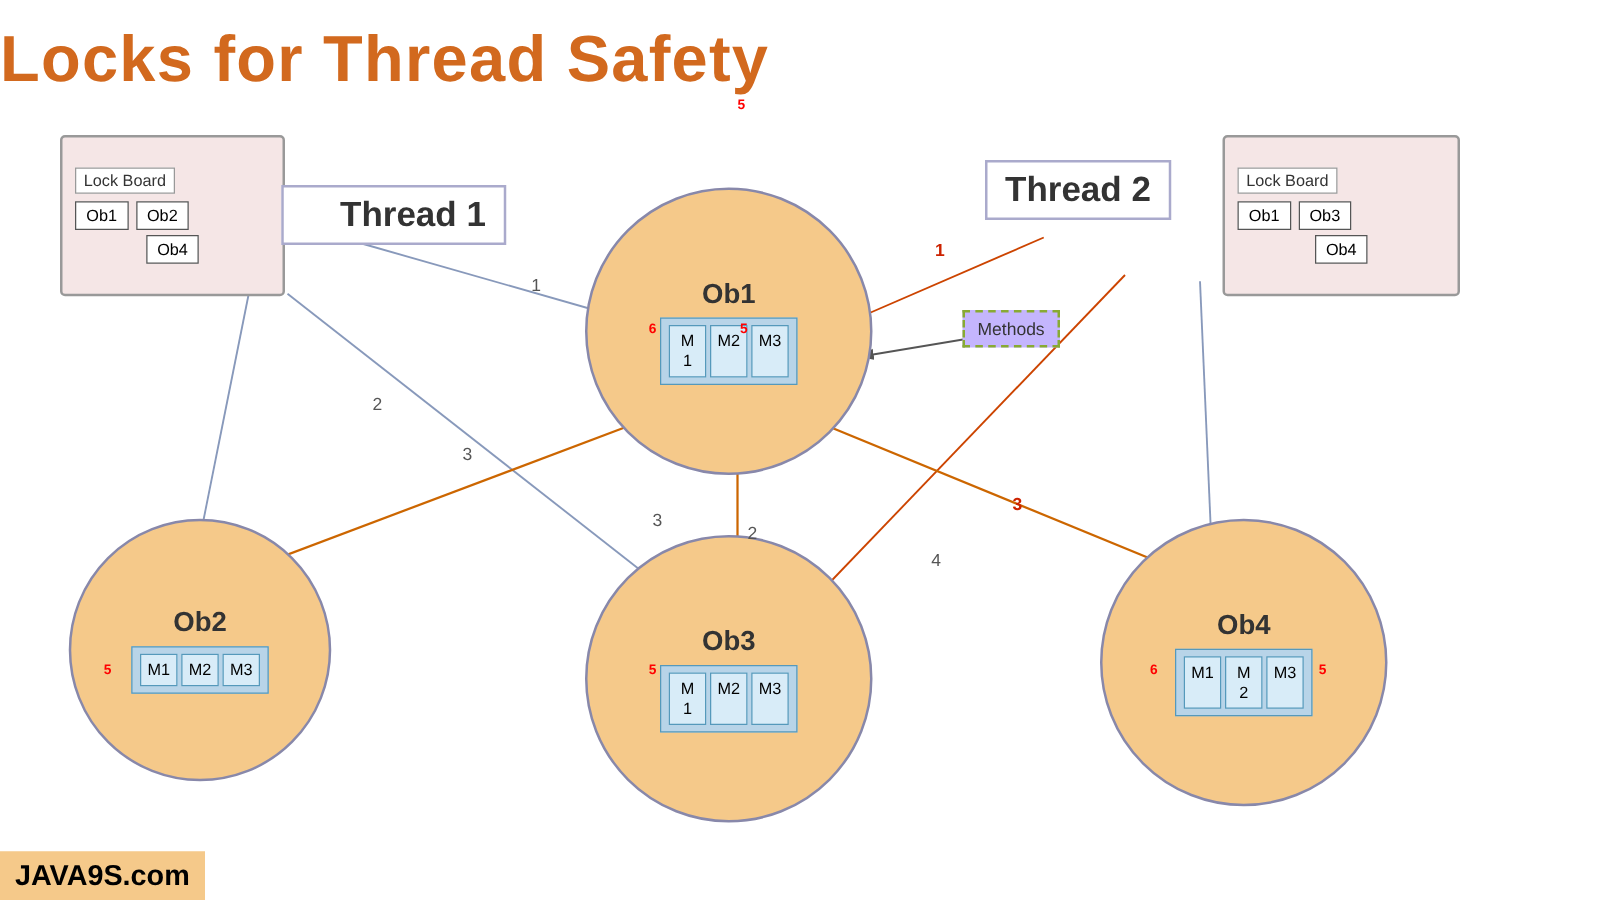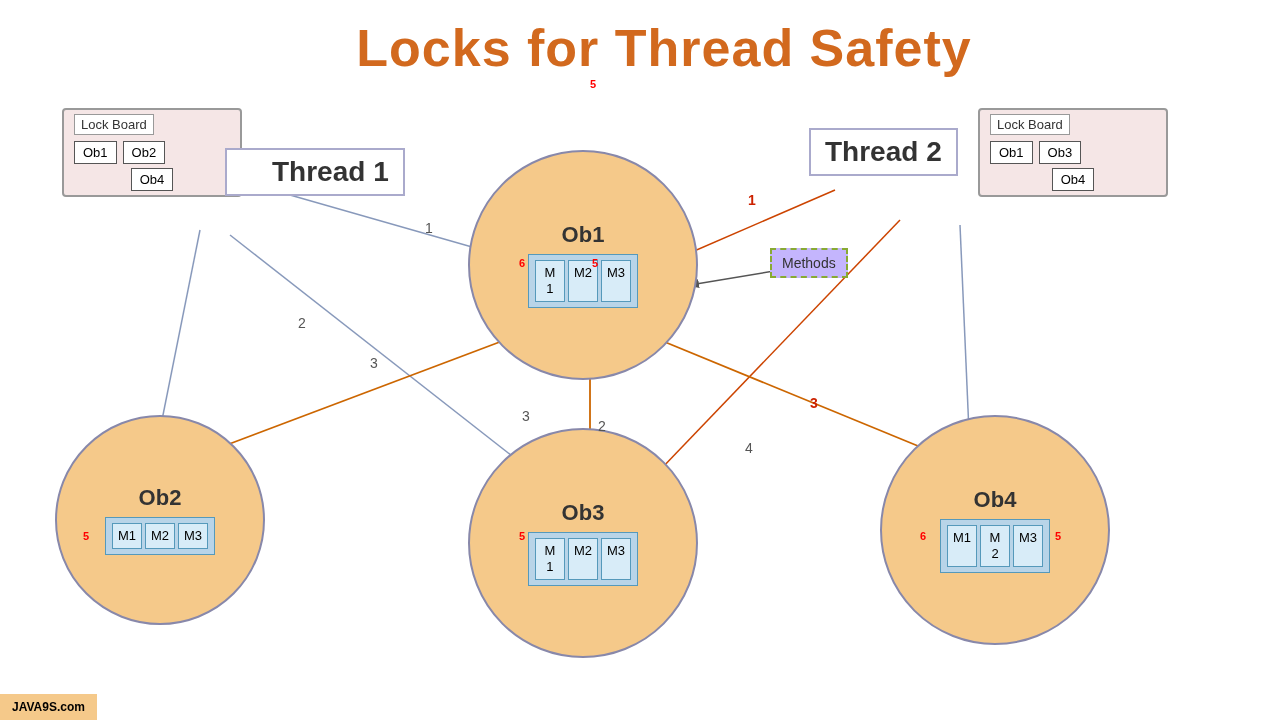--- a/index.html
+++ b/index.html
@@ -5,36 +5,33 @@
     * { box-sizing: border-box; margin: 0; padding: 0; }
     body {
       width: 1280px;
       height: 720px;
       background: #fff;
       font-family: Arial, sans-serif;
       overflow: hidden;
       position: relative;
     }
     .title {
-      text-align: center;
       color: #d2691e;
       font-size: 52px;
       font-weight: bold;
       padding-top: 18px;
       letter-spacing: 1px;
-      padding-left: 48px;
     }
     
     .lock-board {
       position: absolute;
       background: #f5e6e6;
       border: 2px solid #999;
       border-radius: 4px;
-      padding: 4px 10px;
-      margin-left: 14px;
+      padding: 24px 10px;
     }
     .lock-board-title {
       font-size: 13px;
       color: #333;
       border: 1px solid #999;
       padding: 2px 6px;
       background: #fff;
       display: inline-block;
       margin-bottom: 6px;
     }
@@ -126,21 +123,21 @@
       color: red;
       font-weight: bold;
     }
     
     .watermark {
       position: absolute;
       bottom: 0;
       left: 0;
       background: #f5c98a;
       color: #000;
-      font-size: 12px;
+      font-size: 23px;
       font-weight: bold;
       padding: 6px 12px;
     }
     svg.lines {
       position: absolute;
       top: 0; left: 0;
       width: 1280px;
       height: 720px;
       pointer-events: none;
     }
@@ -198,21 +195,21 @@
     <div class="lock-item">Ob1</div>
     <div class="lock-item">Ob2</div>
   </div>
   <div class="lock-board-row2">
     <div class="lock-item">Ob4</div>
   </div>
 </div>
 
 <div class="thread-label" style="left:225px; top:148px;padding-left:45px;">Thread 1</div>
 
-<div class="thread-label" style="left:809px; top:128px;">Thread 2</div>
+<div class="thread-label" style="left:788px; top:128px;">Thread 2</div>
 
 <div class="lock-board" style="right:112px; top:108px; width:190px;">
   <div class="lock-board-title">Lock Board</div>
   <div class="lock-board-row">
     <div class="lock-item">Ob1</div>
     <div class="lock-item">Ob3</div>
   </div>
   <div class="lock-board-row2">
     <div class="lock-item">Ob4</div>
   </div>

